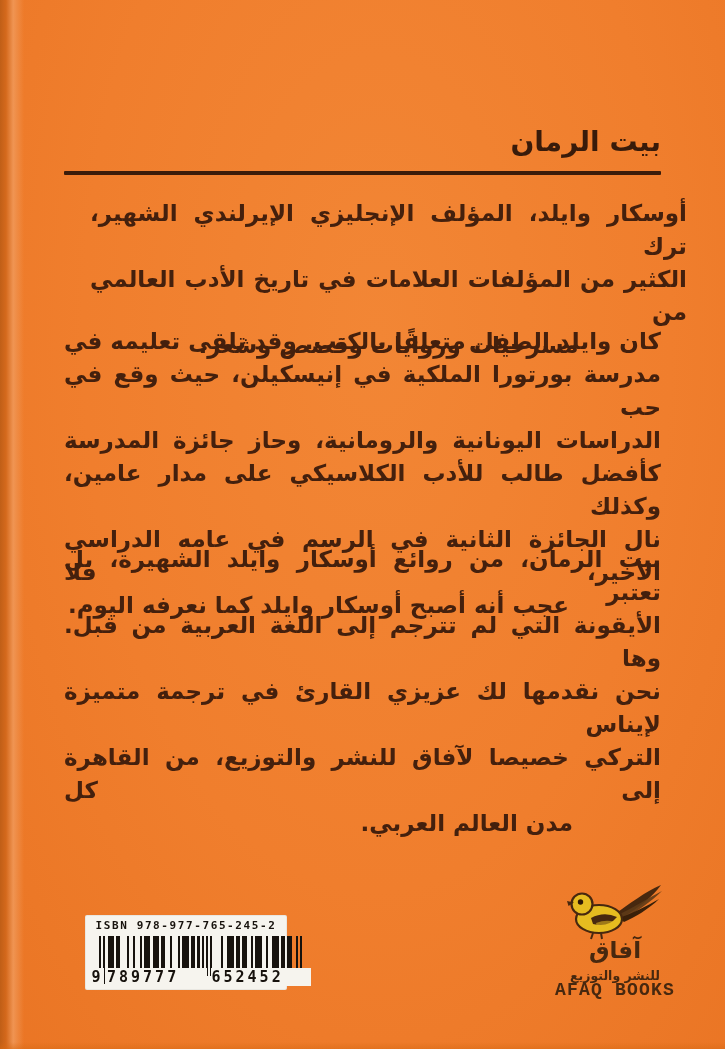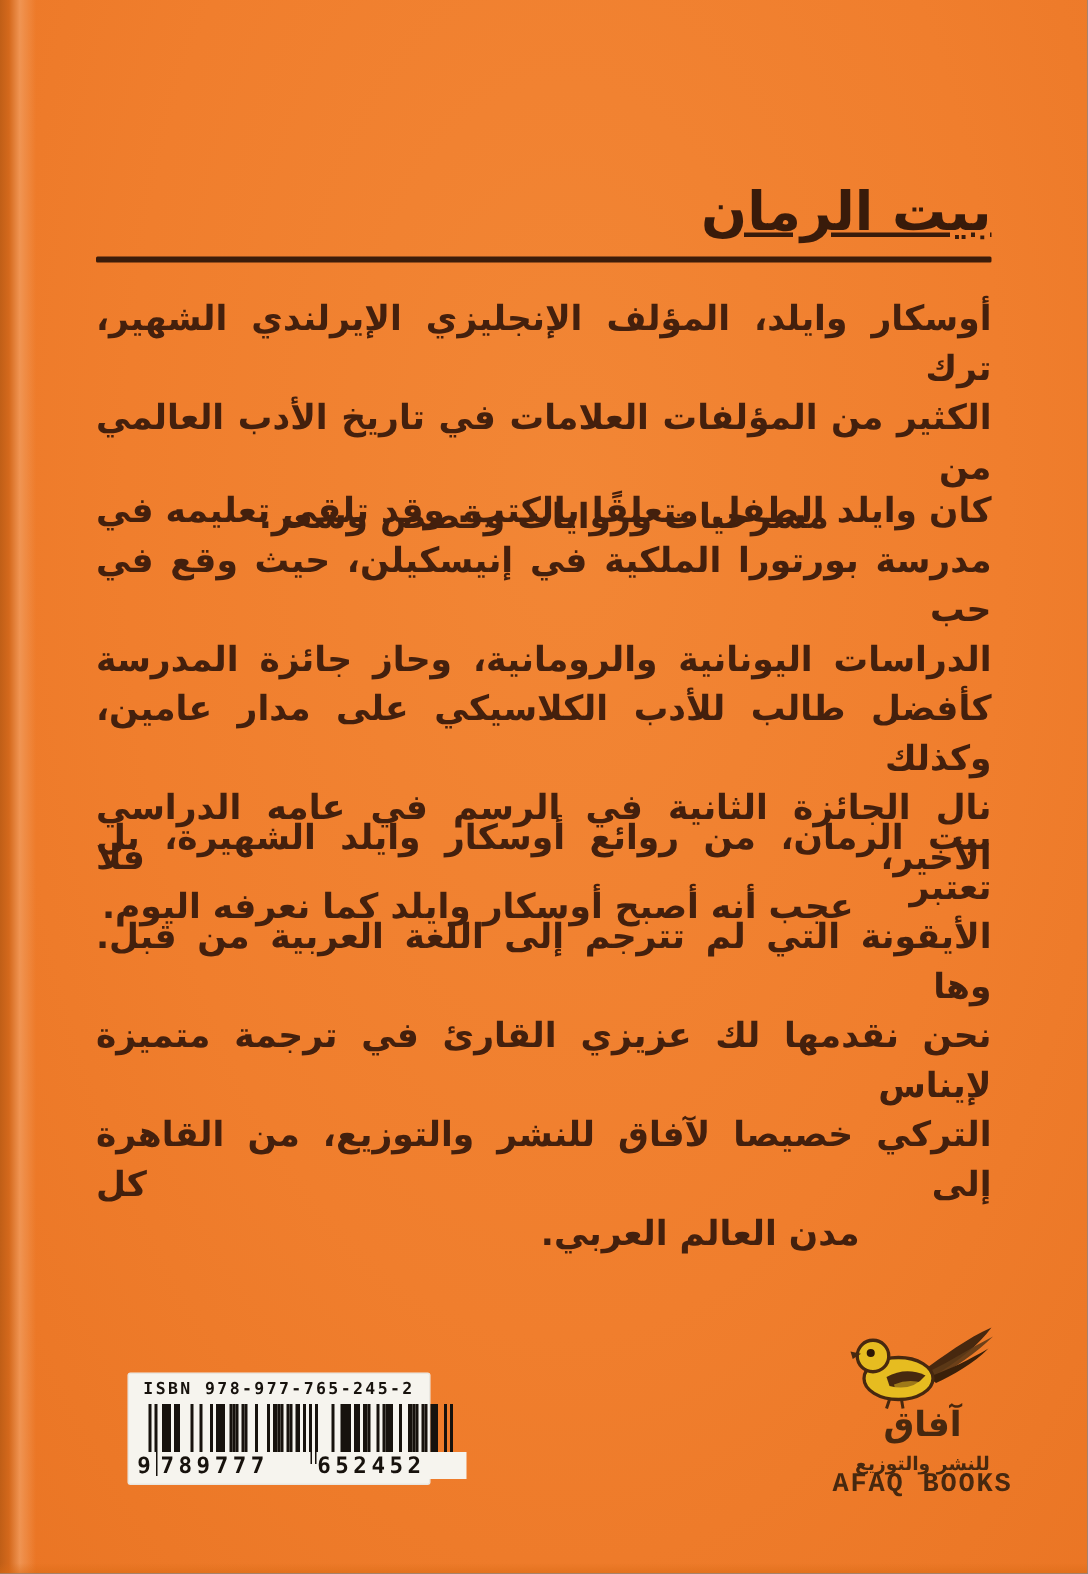--- a/index.html
+++ b/index.html
@@ -24,37 +24,36 @@
     opacity:.85;
   }
   .bottom-edge{
     position:absolute;left:0;bottom:0;width:100%;height:7px;
     background:linear-gradient(180deg,rgba(217,106,21,0) 0%,#d96a15 100%);
     opacity:.55;
   }
   .heading{
     position:absolute;top:124px;right:64px;
     direction:rtl;
-    font-size:36px;line-height:36px;font-weight:bold;
+    font-size:28px;line-height:36px;font-weight:bold;
     color:#391b0a;
     letter-spacing:0;
-    text-decoration:underline;
   }
   .divider{
     position:absolute;top:171px;left:64px;width:597px;height:4px;
     background:#3b1c0a;border-radius:1px;
   }
   .para{
     position:absolute;left:64px;width:597px;
     direction:rtl;
     color:var(--text-brown,#44200d);
     font-weight:bold;
     font-size:23px;line-height:33px;
   }
-  .para-1{top:197px;}
+  .para-1{top:197px;margin-left:26px;}
   .para-2{top:325px;}
   .para-3{top:543px;}
   .line{
     display:block;
     text-align:justify;
     -moz-text-align-last:justify;
     text-align-last:justify;
   }
   .line.center{
     text-align:center;

